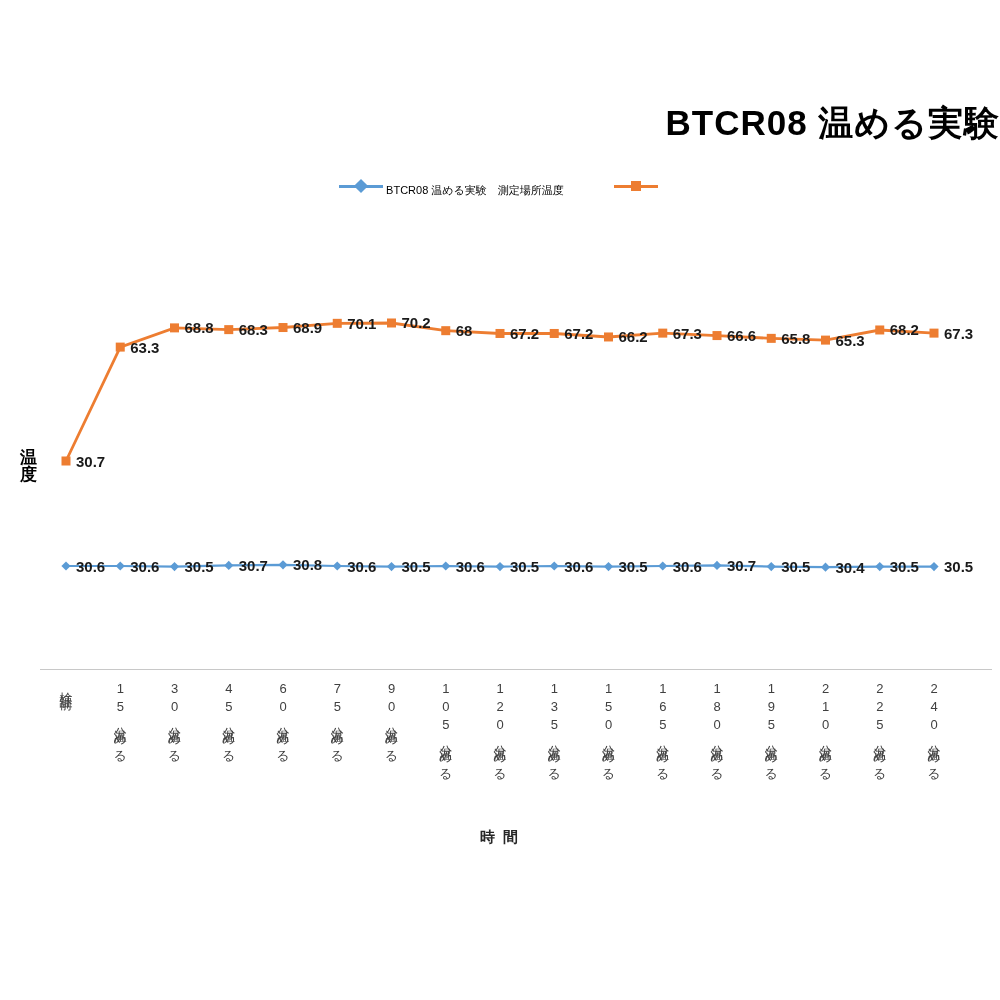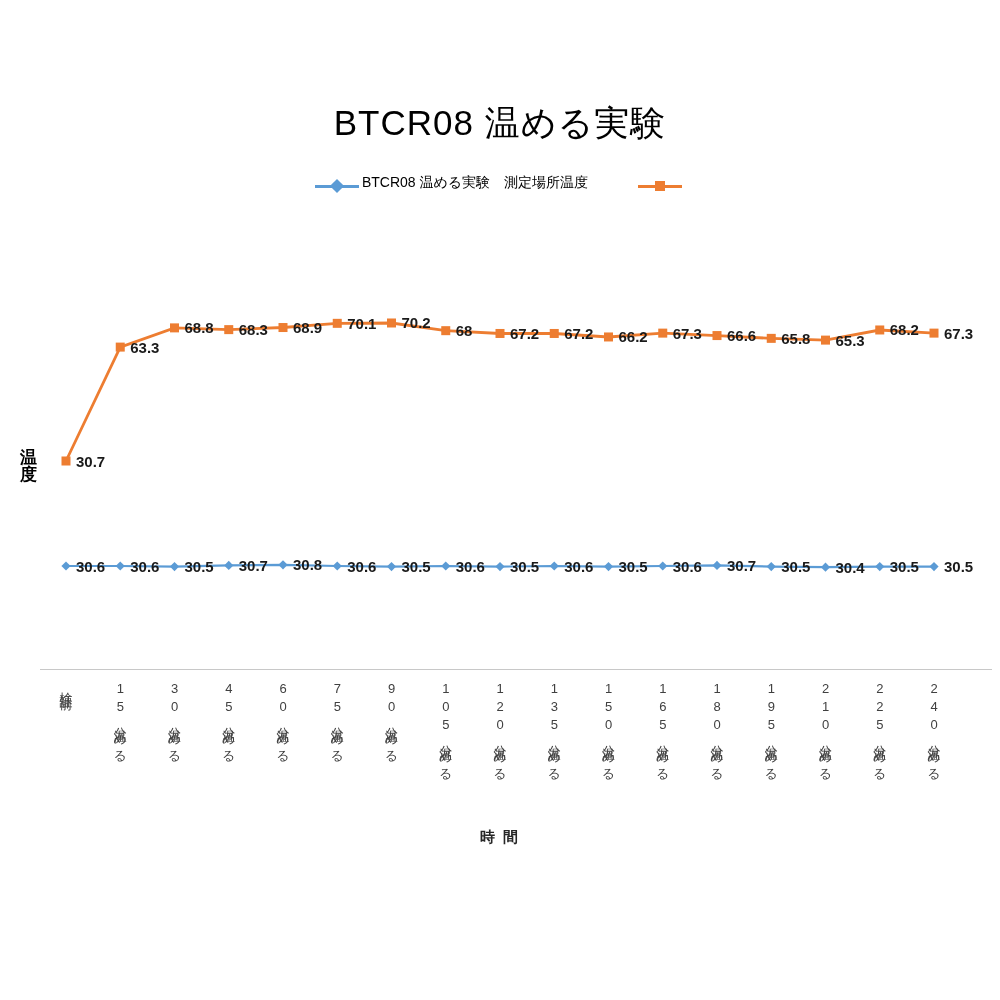--- a/index.html
+++ b/index.html
@@ -10,41 +10,41 @@
     width: 1000px;
     height: 1000px;
     background: #ffffff;
     overflow: hidden;
   }
   .chart-title {
     position: absolute;
     top: 100px;
     left: 0;
     width: 100%;
-    text-align: center;
+    text-align: right;
     font-size: 35px;
-    font-weight: normal;
+    font-weight: bold;
     color: #000000;
     letter-spacing: 1px;
     white-space: pre;
   }
   .legend {
     position: absolute;
     top: 174px;
     left: 0;
     width: 100%;
     display: flex;
     justify-content: center;
     align-items: center;
     gap: 50px;
   }
   .legend-item {
     display: flex;
-    align-items: flex-start;
-    font-size: 14px;
+    align-items: flex-end;
+    font-size: 11px;
     color: #000000;
     white-space: pre;
   }
   .legend-swatch { position: relative; width: 44px; height: 24px; margin-right: 3px; flex: 0 0 auto; }
   .legend-swatch .line { position: absolute; top: 11px; left: 0; width: 100%; height: 3px; }
   .legend-swatch .diamond { position: absolute; top: 7px; left: 17px; width: 10px; height: 10px; transform: rotate(45deg); }
   .legend-swatch .square  { position: absolute; top: 7px; left: 17px; width: 10px; height: 10px; }
   .y-title {
     position: absolute;
     left: 20px;

